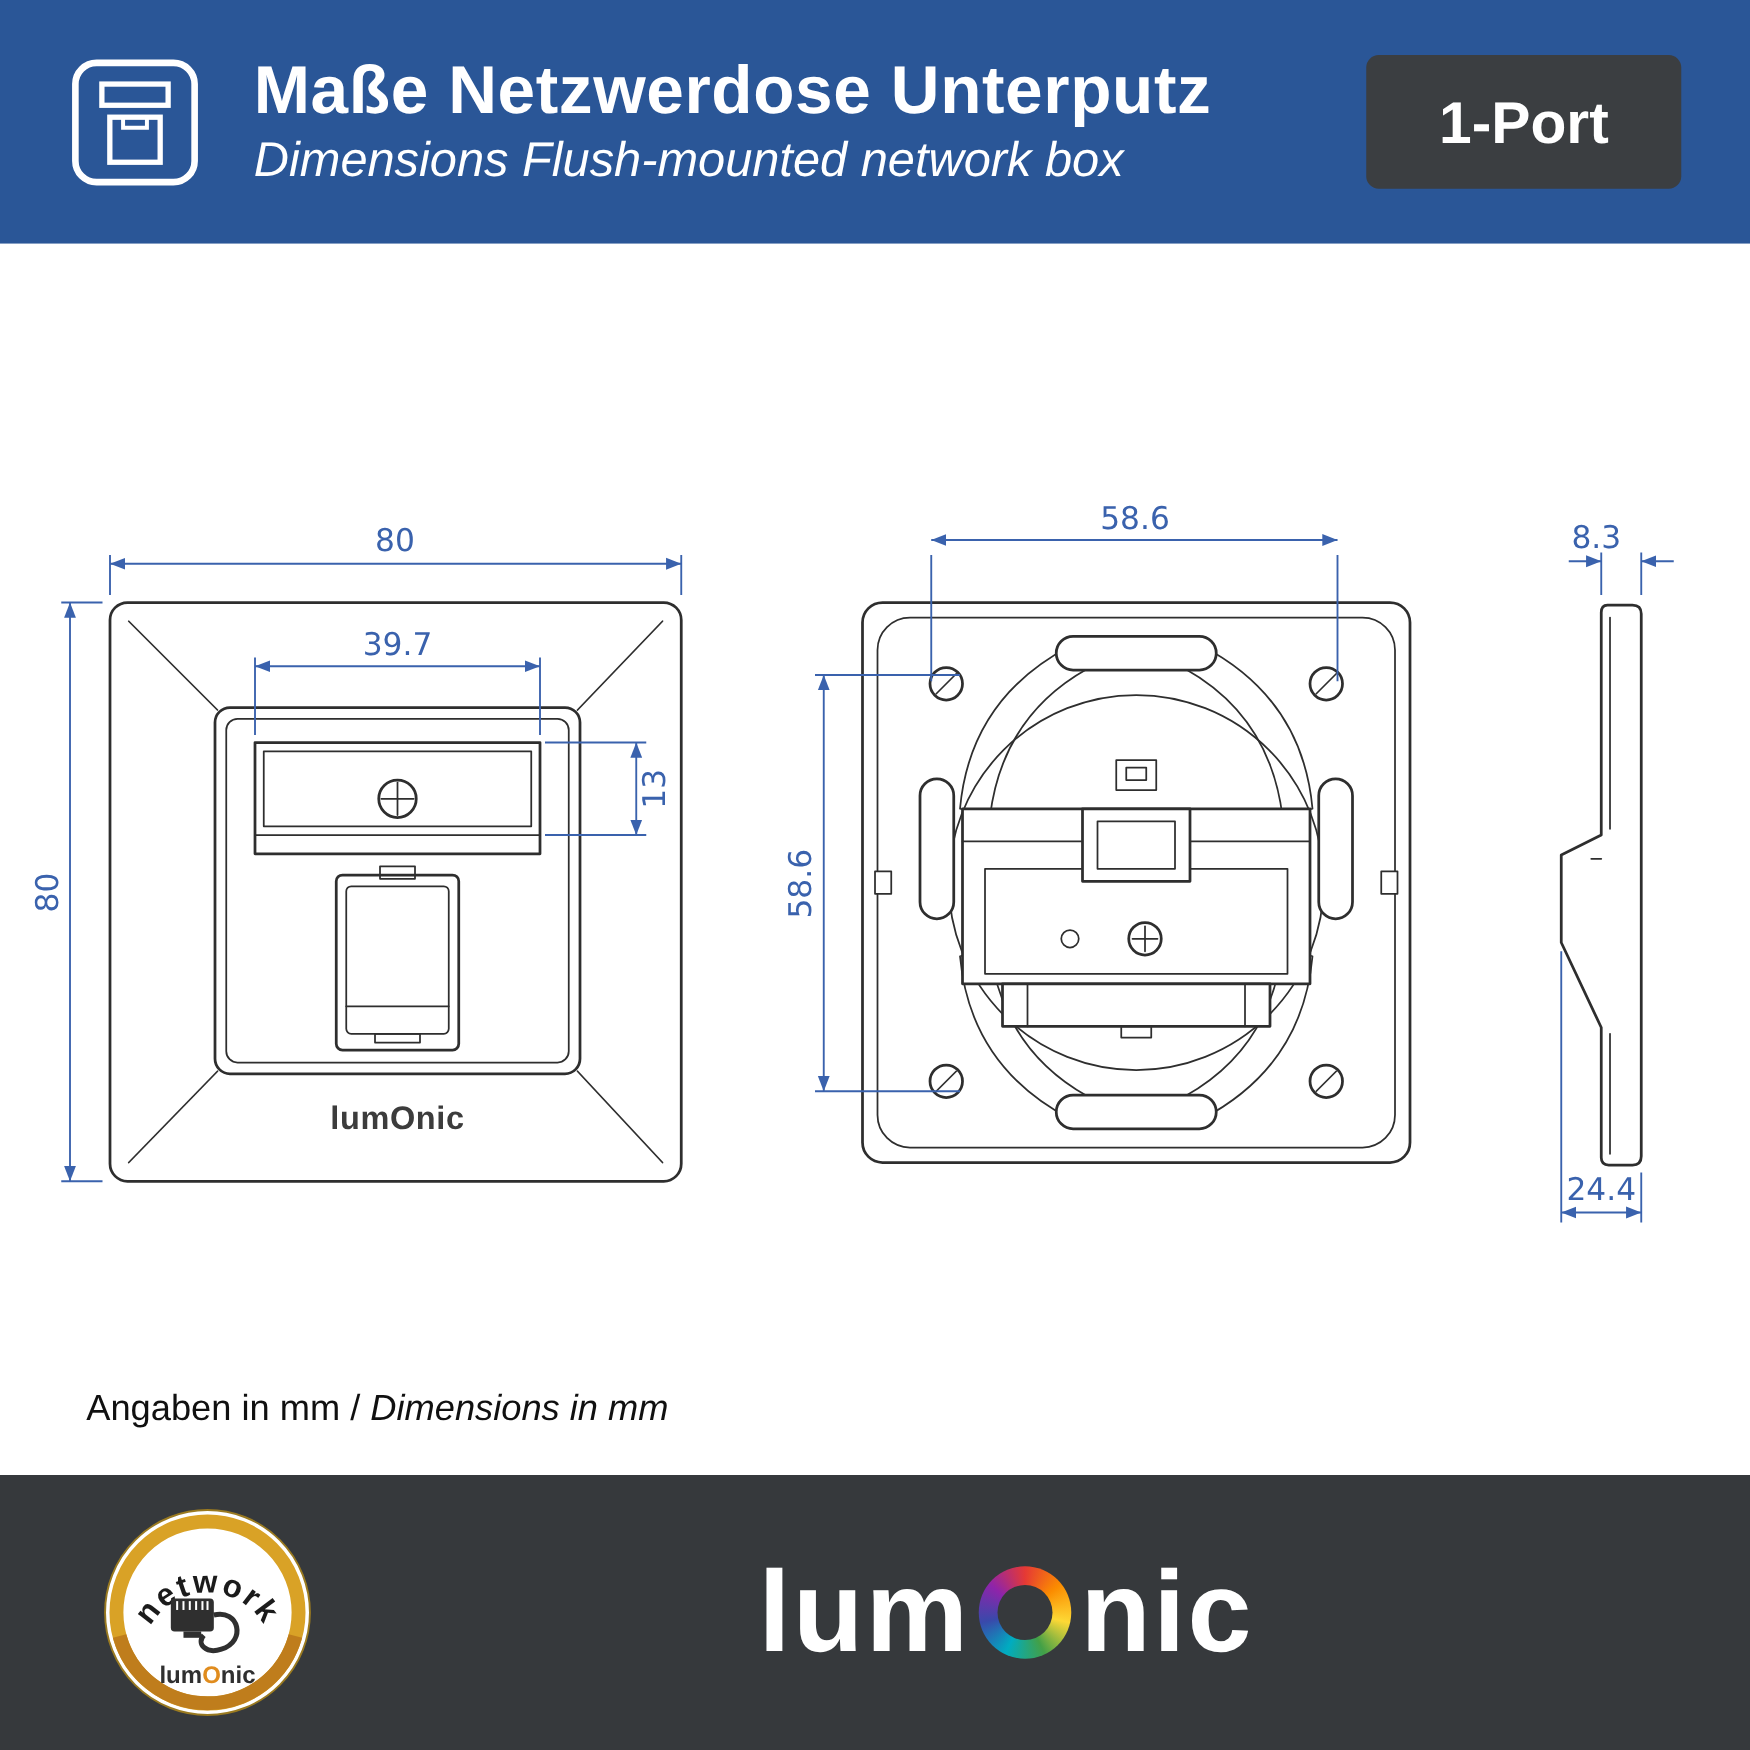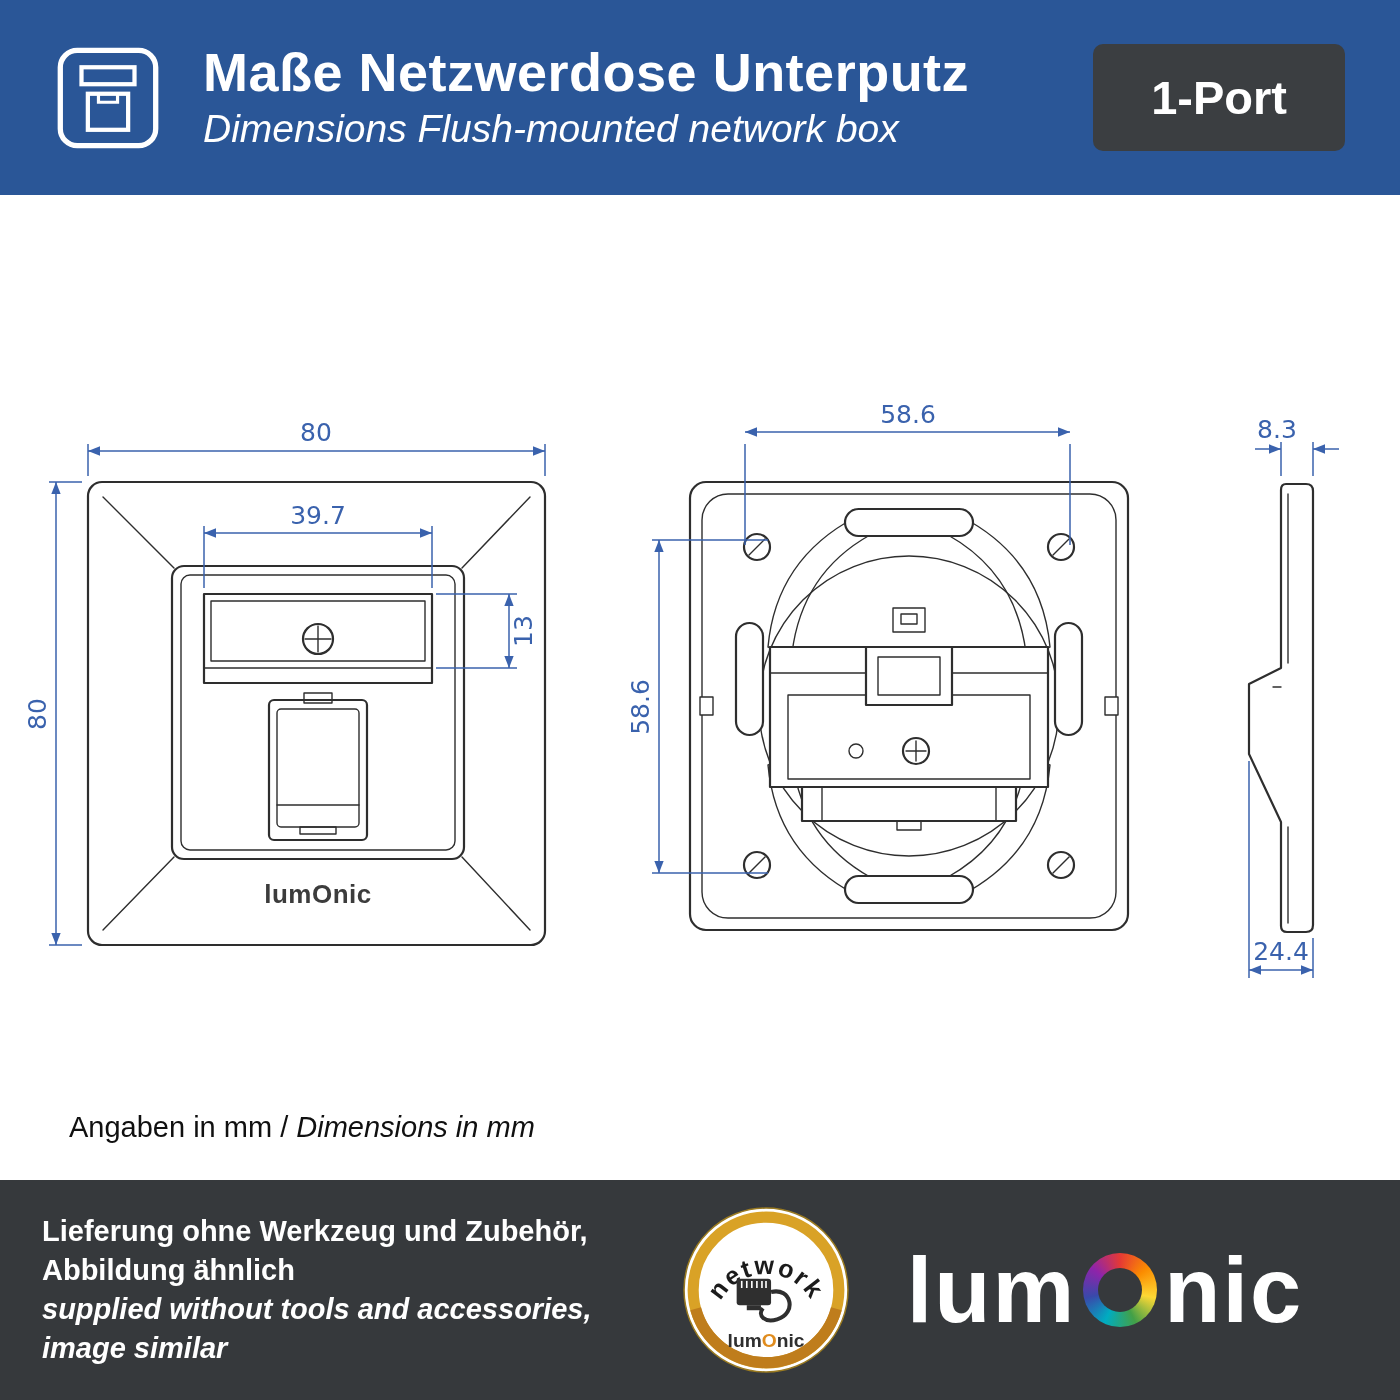--- a/index.html
+++ b/index.html
@@ -221,26 +221,20 @@
           <line x1="1249" y1="775" x2="1313" y2="775" marker-start="url(#arr)" marker-end="url(#arr)"></line>
           <text class="dt" x="1281" y="765">24.4</text>
         </g>
       </g>
     </svg>
 
     <p class="note"><span>Angaben in mm</span><span> / </span><span class="it">Dimensions in mm</span></p>
   </main>
 
   <footer class="footer">
-    <div class="footer-text">
-      <p class="b">Lieferung ohne Werkzeug und Zubehör,</p>
-      <p class="b">Abbildung ähnlich</p>
-      <p class="bi">supplied without tools and accessories,</p>
-      <p class="bi">image similar</p>
-    </div>
 
     <div class="badge-wrap">
       <svg viewBox="0 0 170 170">
         <circle cx="85" cy="85" r="81" fill="#ffffff" stroke="#9a7a20" stroke-width="1.5"></circle>
         <circle cx="85" cy="85" r="72" fill="none" stroke="#d9a226" stroke-width="11"></circle>
         <path d="M 15.5,103.6 A 72 72 0 0 0 154.5,103.6" fill="none" stroke="#bf7d1c" stroke-width="11"></path>
         <path id="badgeArc" d="M 37,103 A 51 51 0 0 1 133,103" fill="none"></path>
         <text font-size="25" font-weight="bold" fill="#1b1b1b" letter-spacing="2">
           <textPath href="#badgeArc" startOffset="50%" text-anchor="middle">network</textPath>
         </text>

